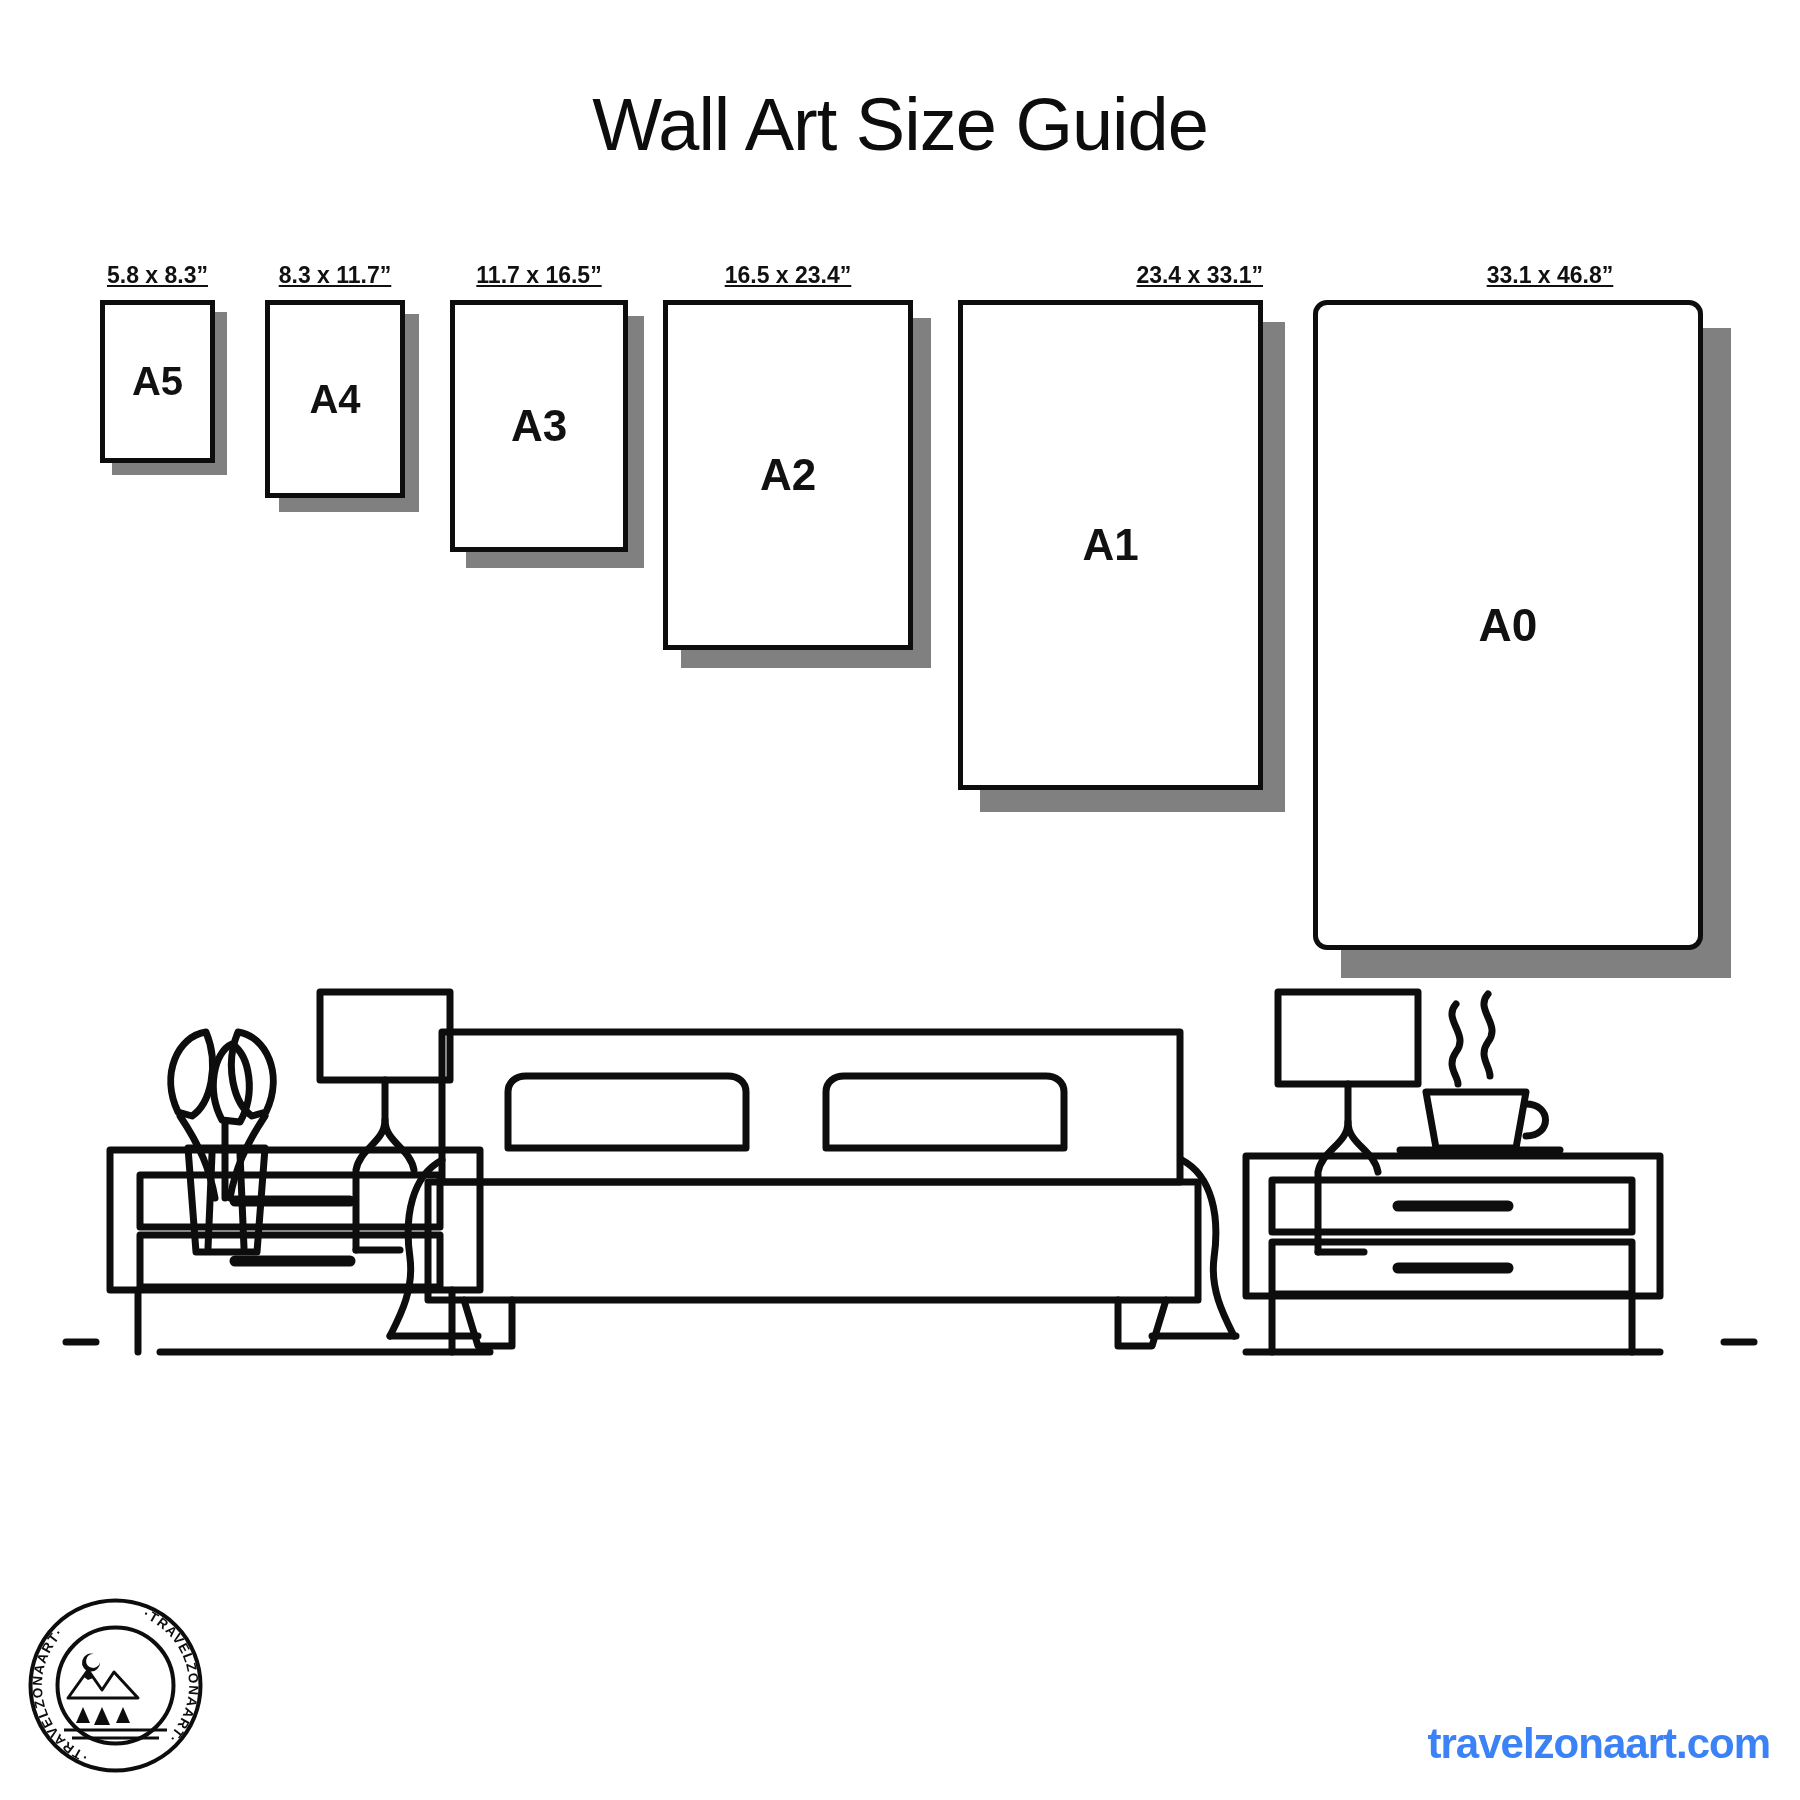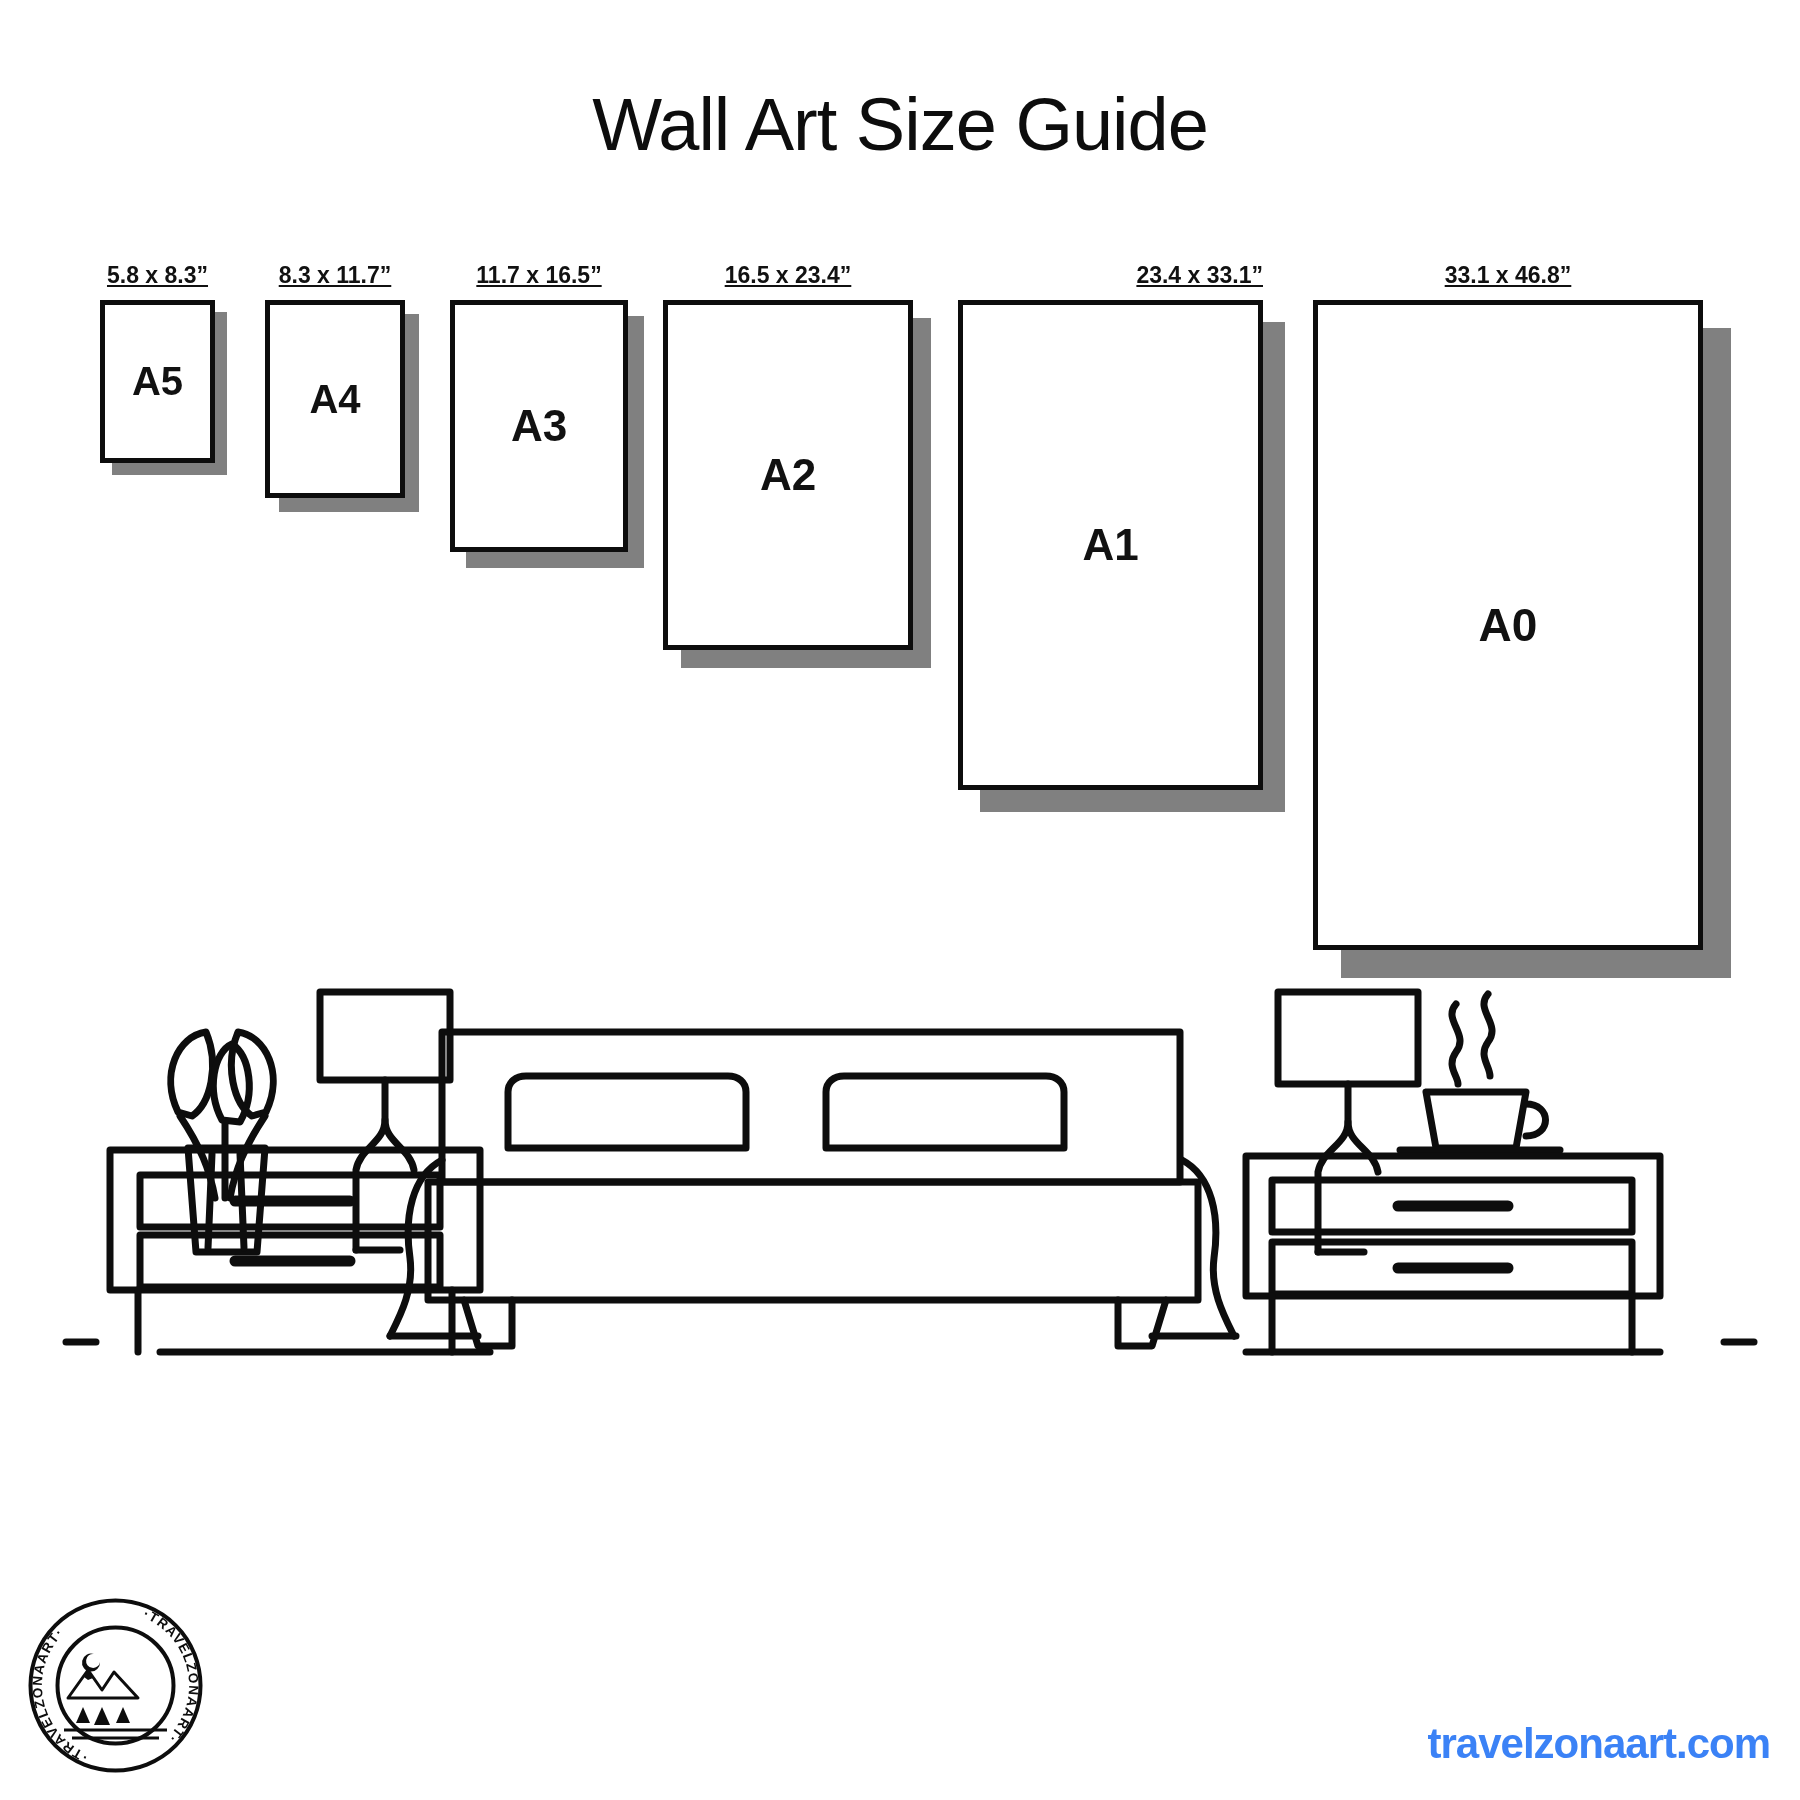--- a/index.html
+++ b/index.html
@@ -138,24 +138,24 @@
   </div>
 
   <div class="frame-group" style="left:958px; top:300px; width:305px; height:490px;">
     <div class="frame-label" style="top:-38px;text-align:right;">23.4 x 33.1”</div>
     <div class="frame-shadow" style="left:22px; top:22px; width:305px; height:490px;"></div>
     <div class="frame-box" style="left:0; top:0; width:305px; height:490px;">
       <span class="frame-name">A1</span>
     </div>
   </div>
 
-  <div class="frame-group" style="left:1313px; top:300px; width:390px; height:650px;">
+  <div class="frame-group" style="left:1313px; top:300px; width:390px; height:650px;padding-left:28px;">
     <div class="frame-label" style="top:-38px;">33.1 x 46.8”</div>
     <div class="frame-shadow" style="left:28px; top:28px; width:390px; height:650px;"></div>
-    <div class="frame-box" style="left:0; top:0; width:390px; height:650px;">
+    <div class="frame-box" style="left:0; top:0; width:390px; height:650px;border-radius:14px;">
       <span class="frame-name big">A0</span>
     </div>
   </div>
 
 </div>
 
 <div class="room">
   <svg viewBox="0 0 1700 430" width="1700" height="430" fill="none" stroke="#0d0d0d" stroke-width="7" stroke-linejoin="round" stroke-linecap="round">
 
     <line x1="6" y1="372" x2="36" y2="372"></line>

